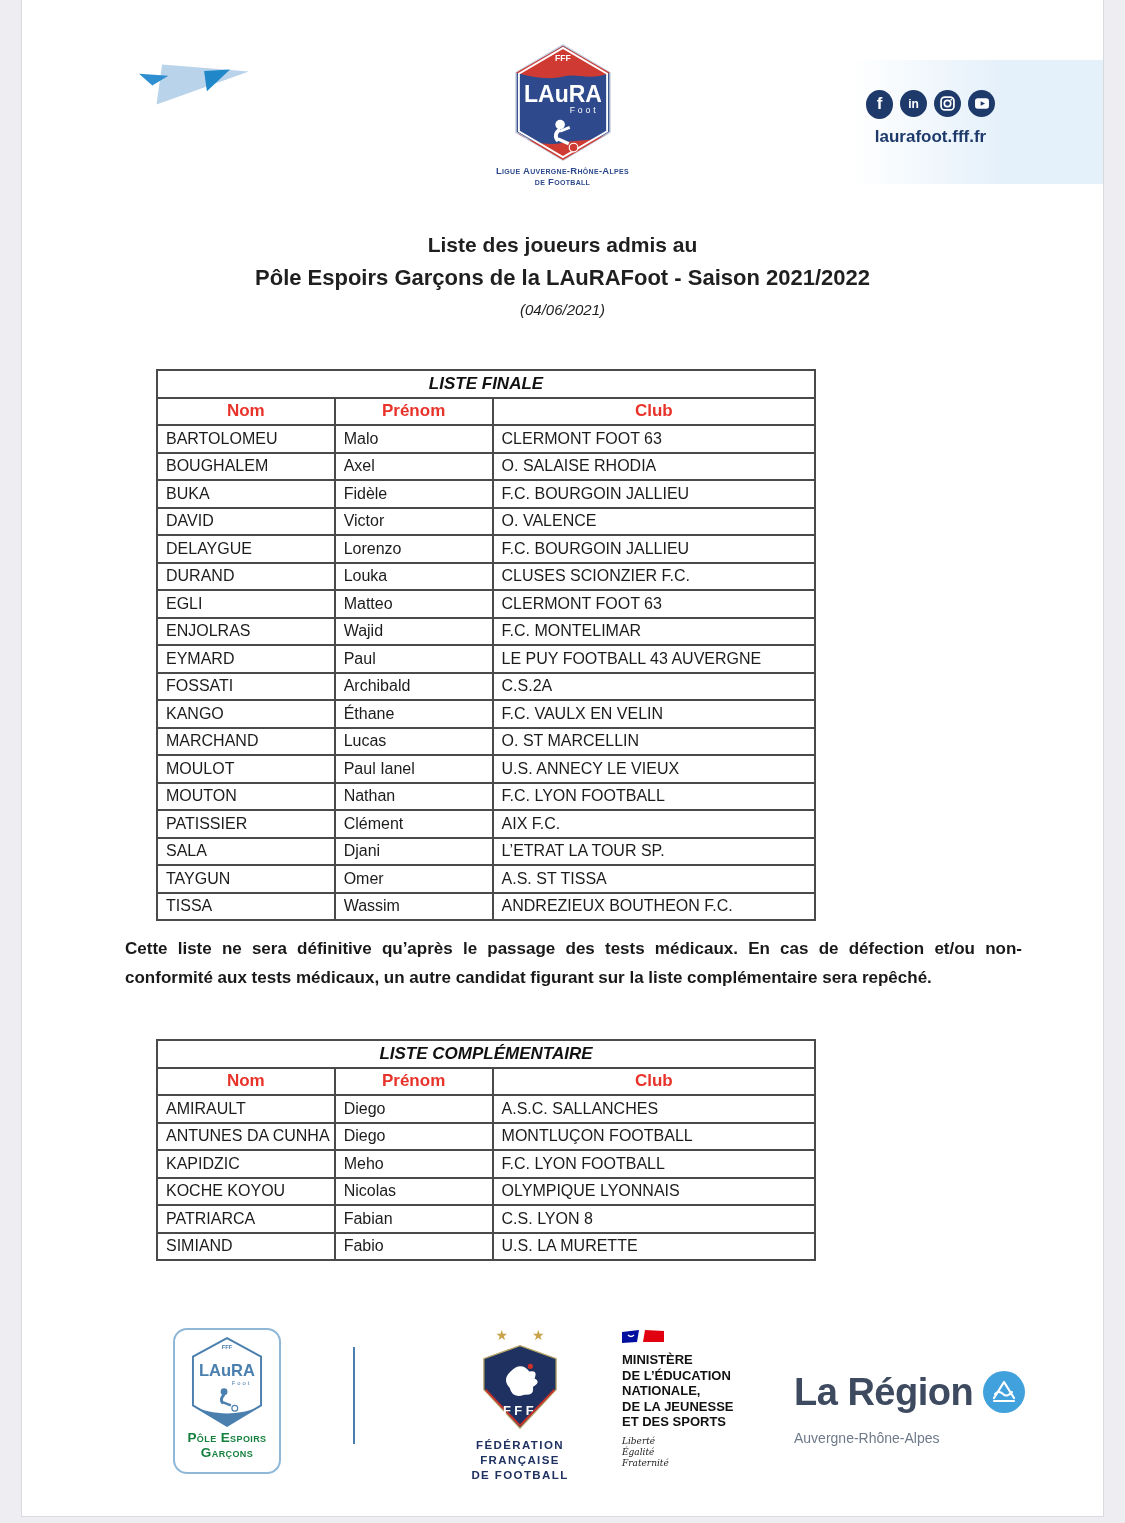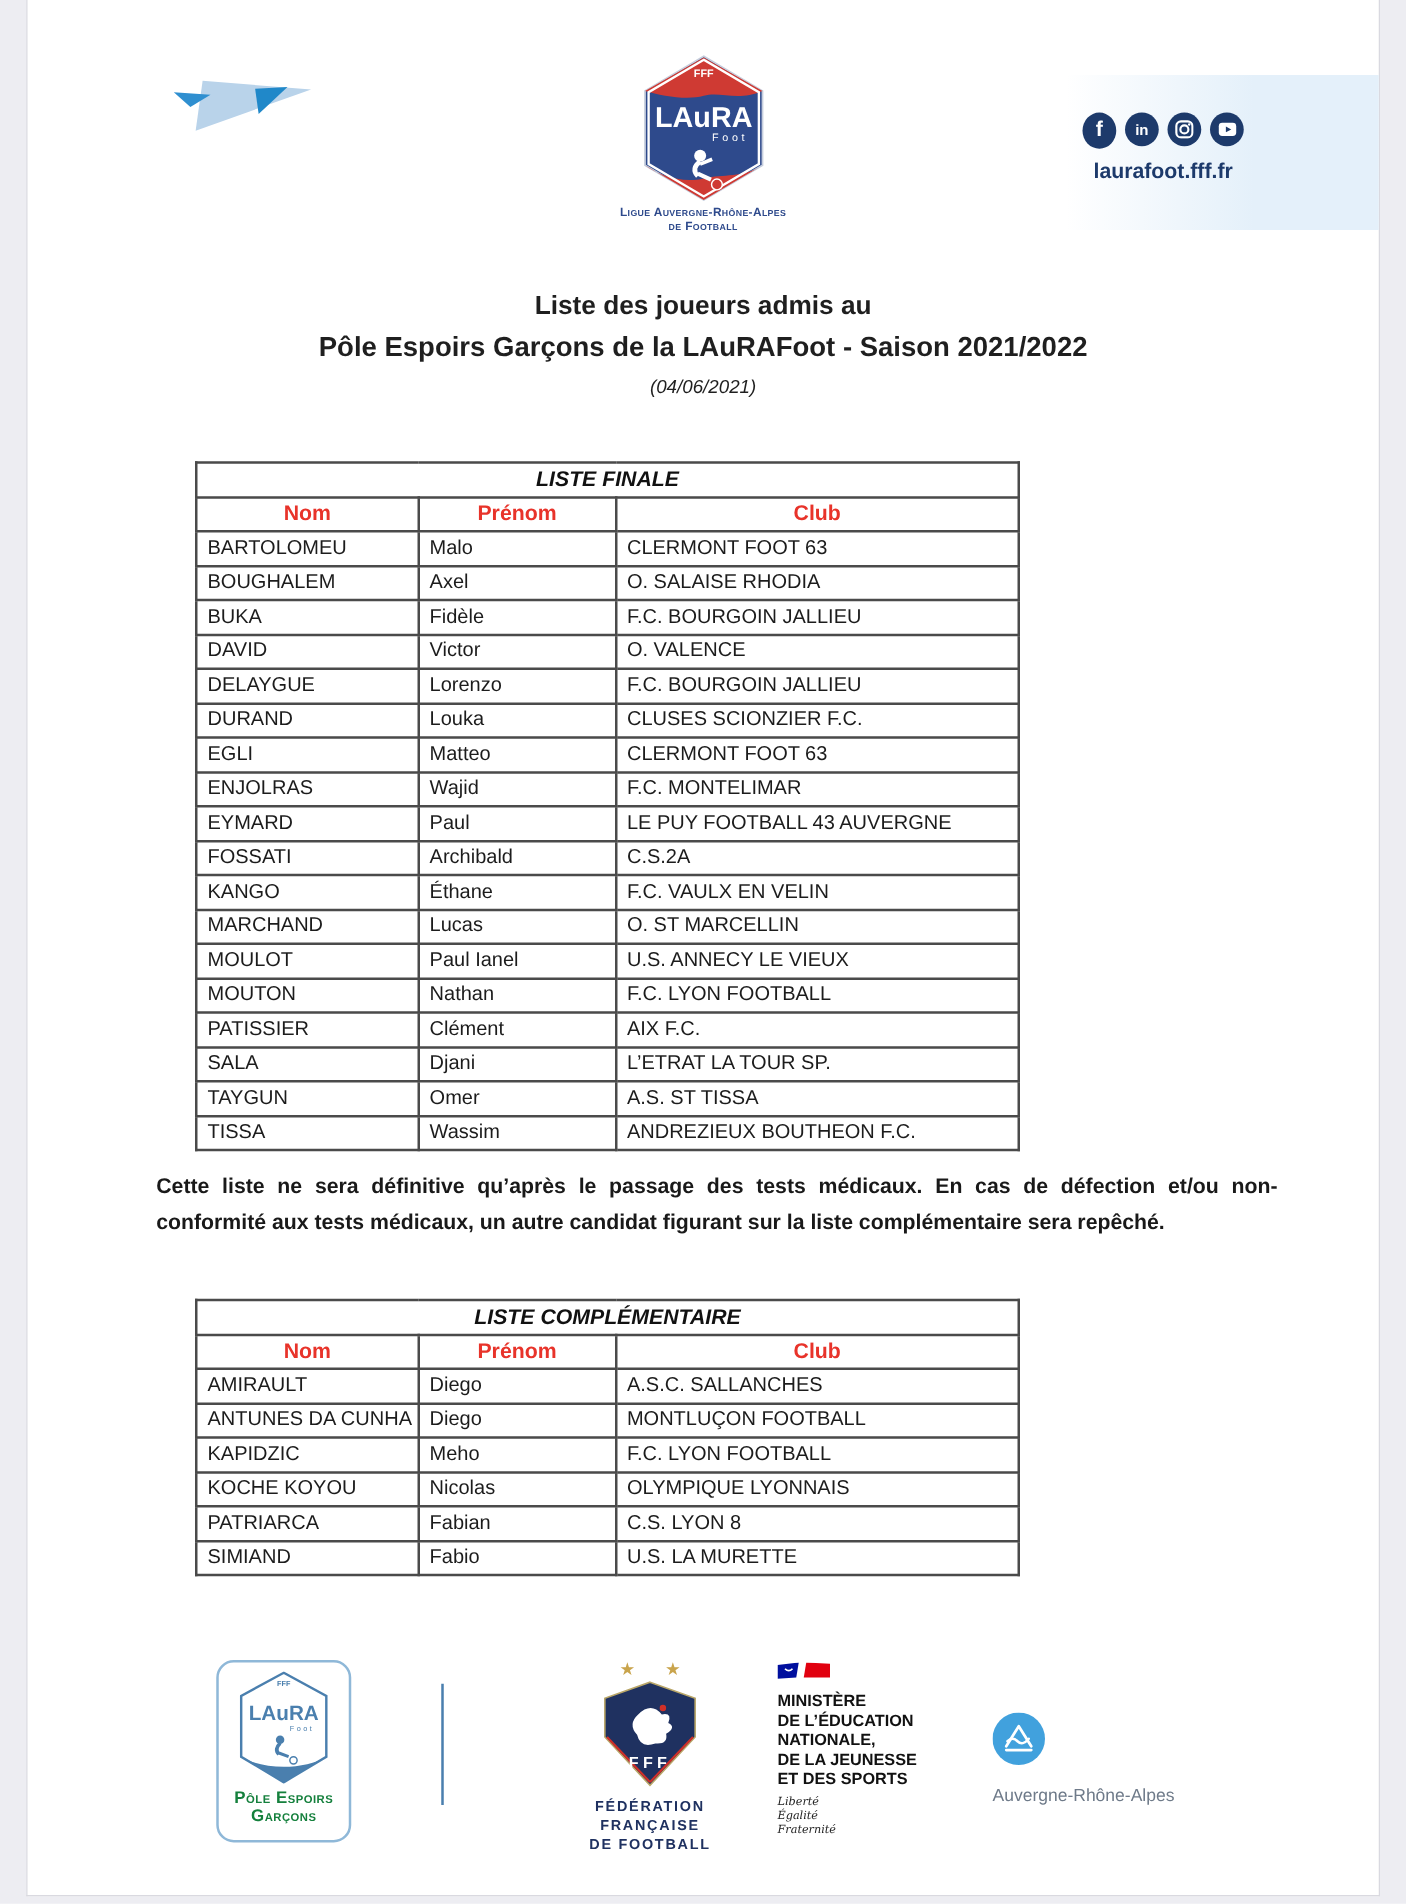--- a/index.html
+++ b/index.html
@@ -348,20 +348,21 @@
     </div>
     <div class="min-motto">
       <div>Liberté</div>
       <div>Égalité</div>
       <div>Fraternité</div>
     </div>
   </div>
 
   <div class="region">
     <div class="region-row">
+      <span class="region-title">La Région</span>
       <svg width="42" height="42" viewBox="0 0 42 42">
         <circle cx="21" cy="21" r="21" fill="#41a1dd"></circle>
         <path d="M11,27 L21,11 L31,27" stroke="#ffffff" stroke-width="2.2" fill="none" stroke-linecap="round" stroke-linejoin="round"></path>
         <path d="M12,23 q4,-4 8,0 t9,-2" stroke="#ffffff" stroke-width="2" fill="none" stroke-linecap="round"></path>
         <path d="M11,30 L31,30" stroke="#ffffff" stroke-width="2.2" stroke-linecap="round"></path>
       </svg>
     </div>
     <div class="region-sub">Auvergne-Rhône-Alpes</div>
   </div>
 </div>

